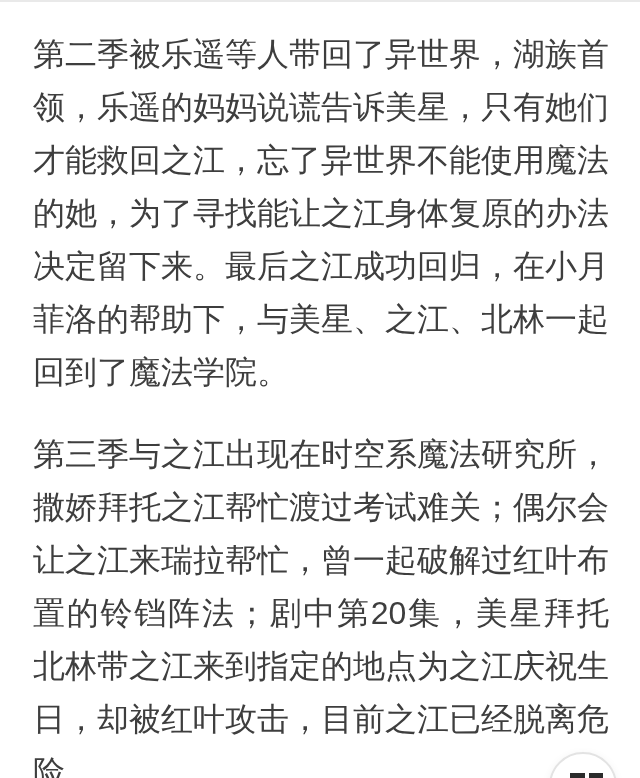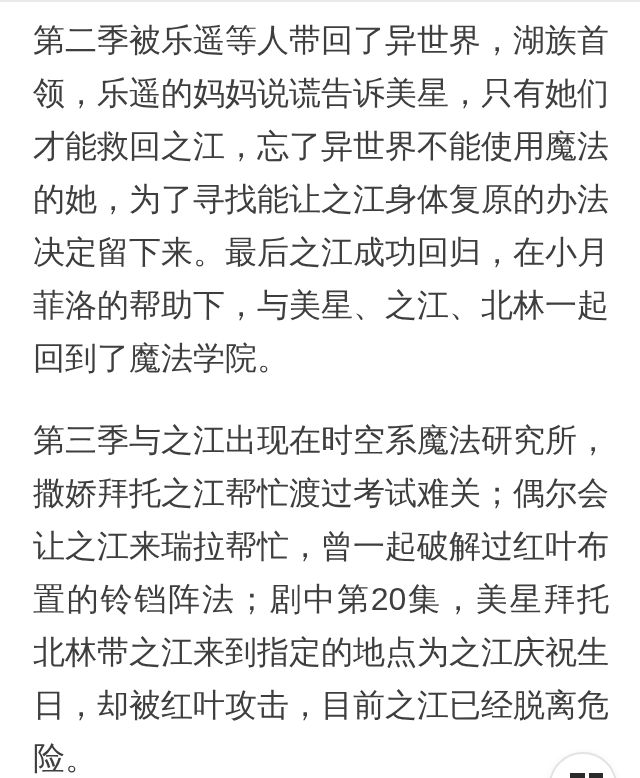--- a/index.html
+++ b/index.html
@@ -34,21 +34,21 @@
     padding: 12px 31px 0 33px;
     color: #3e3e3e;
     font-size: 32px;
     line-height: 53px;
     font-weight: 300;
     text-align: justify;
     letter-spacing: 0;
     word-break: break-all;
   }
   .article p {
-    margin: 2px 0 29px 0;
+    margin: 16px 0 29px 0;
   }
   .article p:last-child {
     margin-bottom: 0;
   }
   .fab {
     position: absolute;
     left: 549px;
     top: 752px;
     width: 68px;
     height: 68px;

